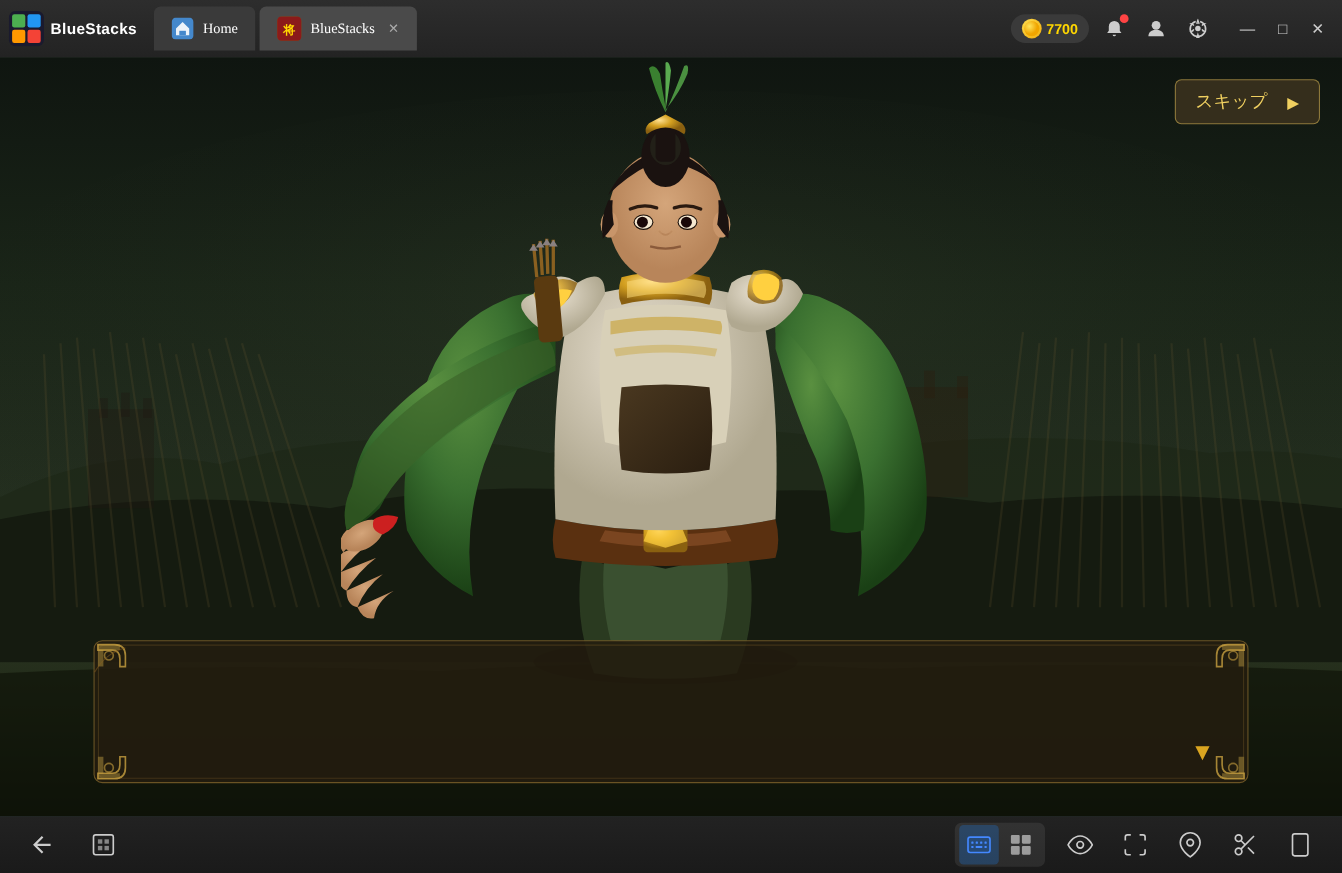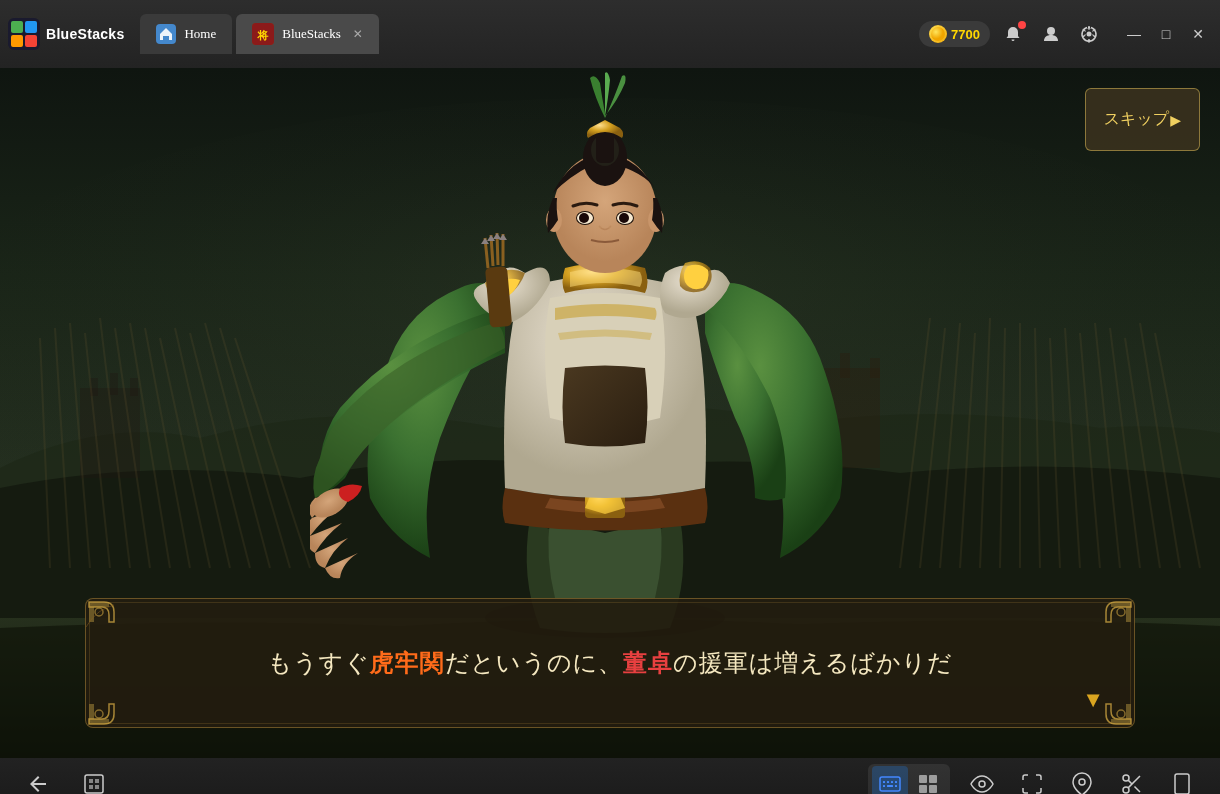--- a/index.html
+++ b/index.html
@@ -7,21 +7,21 @@
       width: 1220px;
       height: 794px;
       overflow: hidden;
       font-family: 'Segoe UI', Arial, sans-serif;
       background: #1a1a2e;
     }
 
     
     .titlebar {
       width: 100%;
-      height: 68px;
+      height: 52px;
       background: linear-gradient(180deg, #2d2d2d 0%, #232323 100%);
       display: flex;
       align-items: center;
       padding: 0 8px;
       position: relative;
       z-index: 100;
       flex-shrink: 0;
     }
 
     .bluestacks-logo {
@@ -191,27 +191,27 @@
     }
 
     
     .skip-btn {
       position: absolute;
       top: 20px;
       right: 20px;
       background: rgba(60, 50, 30, 0.85);
       border: 1px solid rgba(200, 170, 80, 0.6);
       border-radius: 6px;
-      padding: 20px 18px;
+      padding: 9px 18px;
       color: #f0d060;
       font-size: 16px;
       cursor: pointer;
       display: flex;
       align-items: center;
-      gap: 1px;
+      gap: 18px;
       z-index: 50;
     }
 
     .skip-arrow {
       color: #f0d060;
       font-size: 14px;
     }
 
     
     .dialog-box {
@@ -677,23 +677,20 @@
       </svg>
     </div>
     <div class="corner-ornament br">
       <svg viewBox="0 0 55 55" width="55" height="55">
         <path d="M5 5 L25 5 L25 10 L10 10 L10 25 L5 25 Z" fill="#8a7030" opacity="0.7"></path>
         <path d="M5 5 L20 5 Q30 5 30 15 L30 25 L25 25 L25 18 Q25 10 18 10 L5 10 Z" fill="none" stroke="#C8A040" stroke-width="1.5" opacity="0.8"></path>
         <circle cx="15" cy="15" r="4" fill="none" stroke="#C8A040" stroke-width="1.5" opacity="0.6"></circle>
       </svg>
     </div>
 
-    <p class="dialog-text">
-      <span>もうすぐ</span><span class="highlight-orange">虎牢関</span><span>だというのに、</span><span class="highlight-red">董卓</span><span>の援軍は増えるばかりだ</span>
-    </p>
 
     <div class="dialog-arrow">▼</div>
   </div>
 
 </div>
 
 <div class="bottom-toolbar">
   <div class="toolbar-left">
 
     <div class="toolbar-icon">

